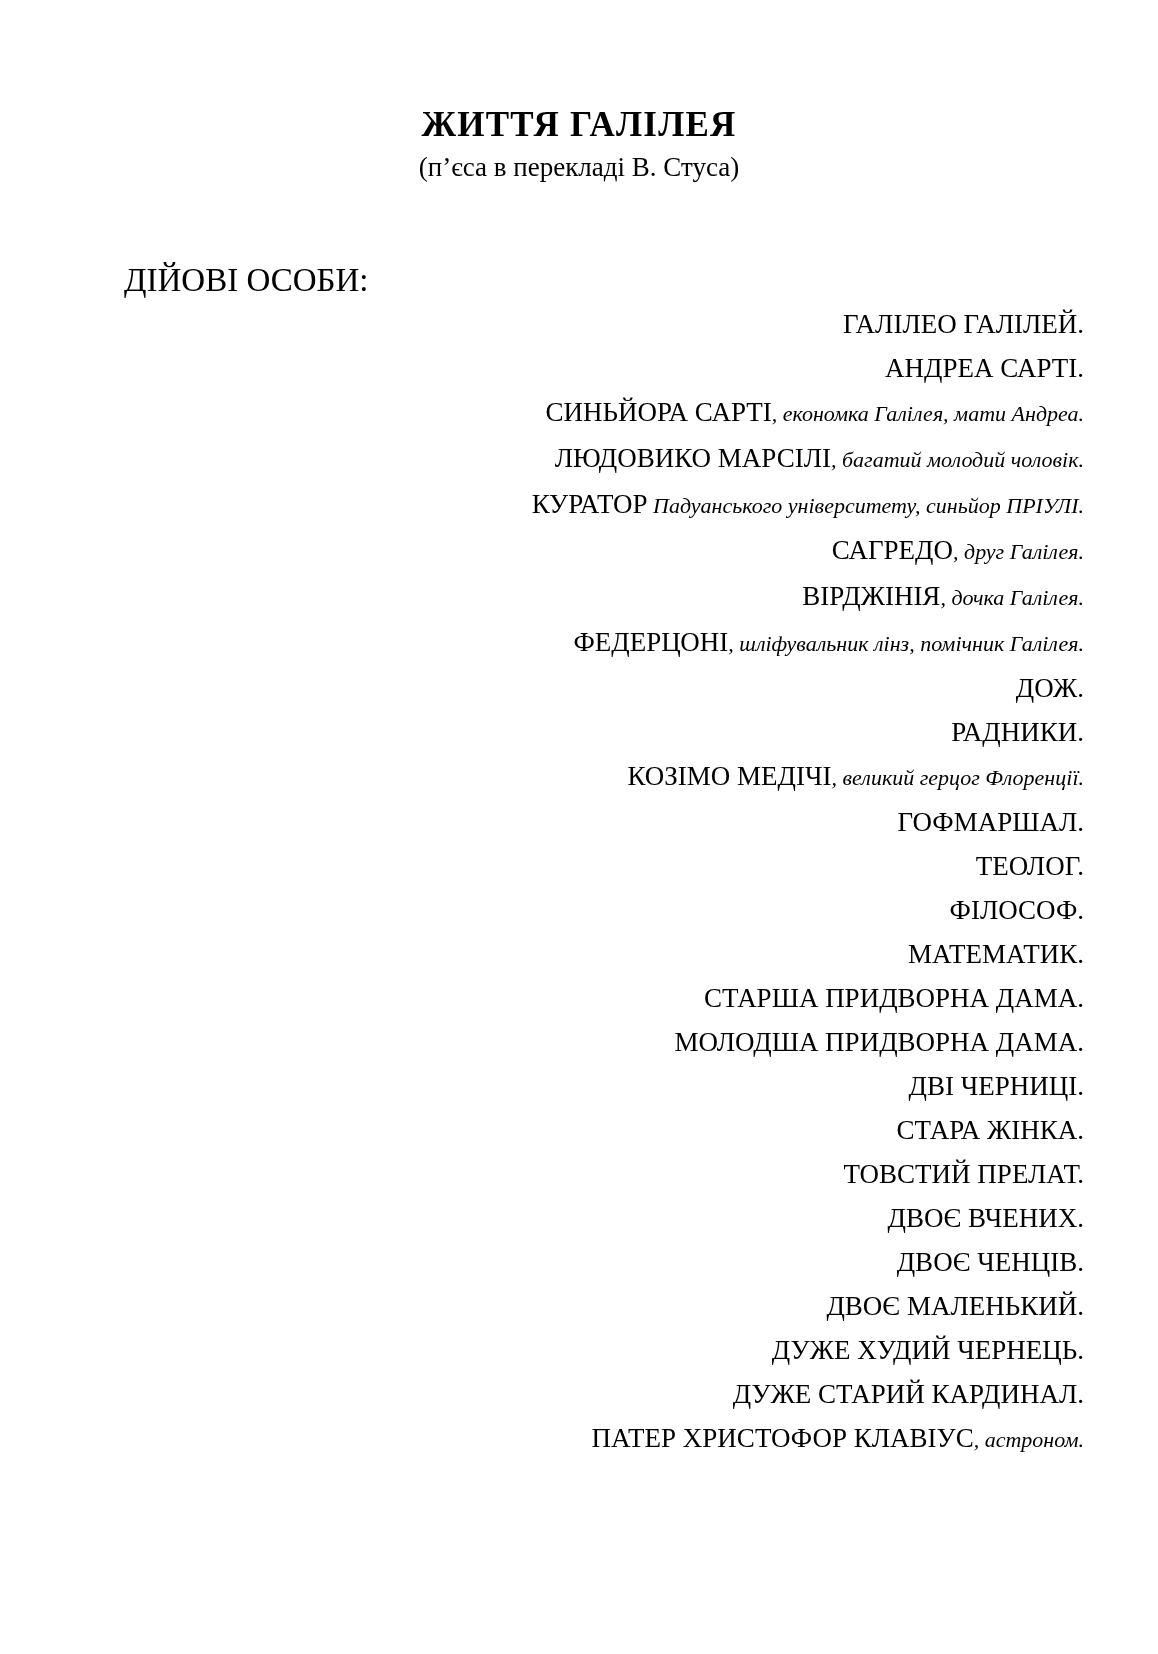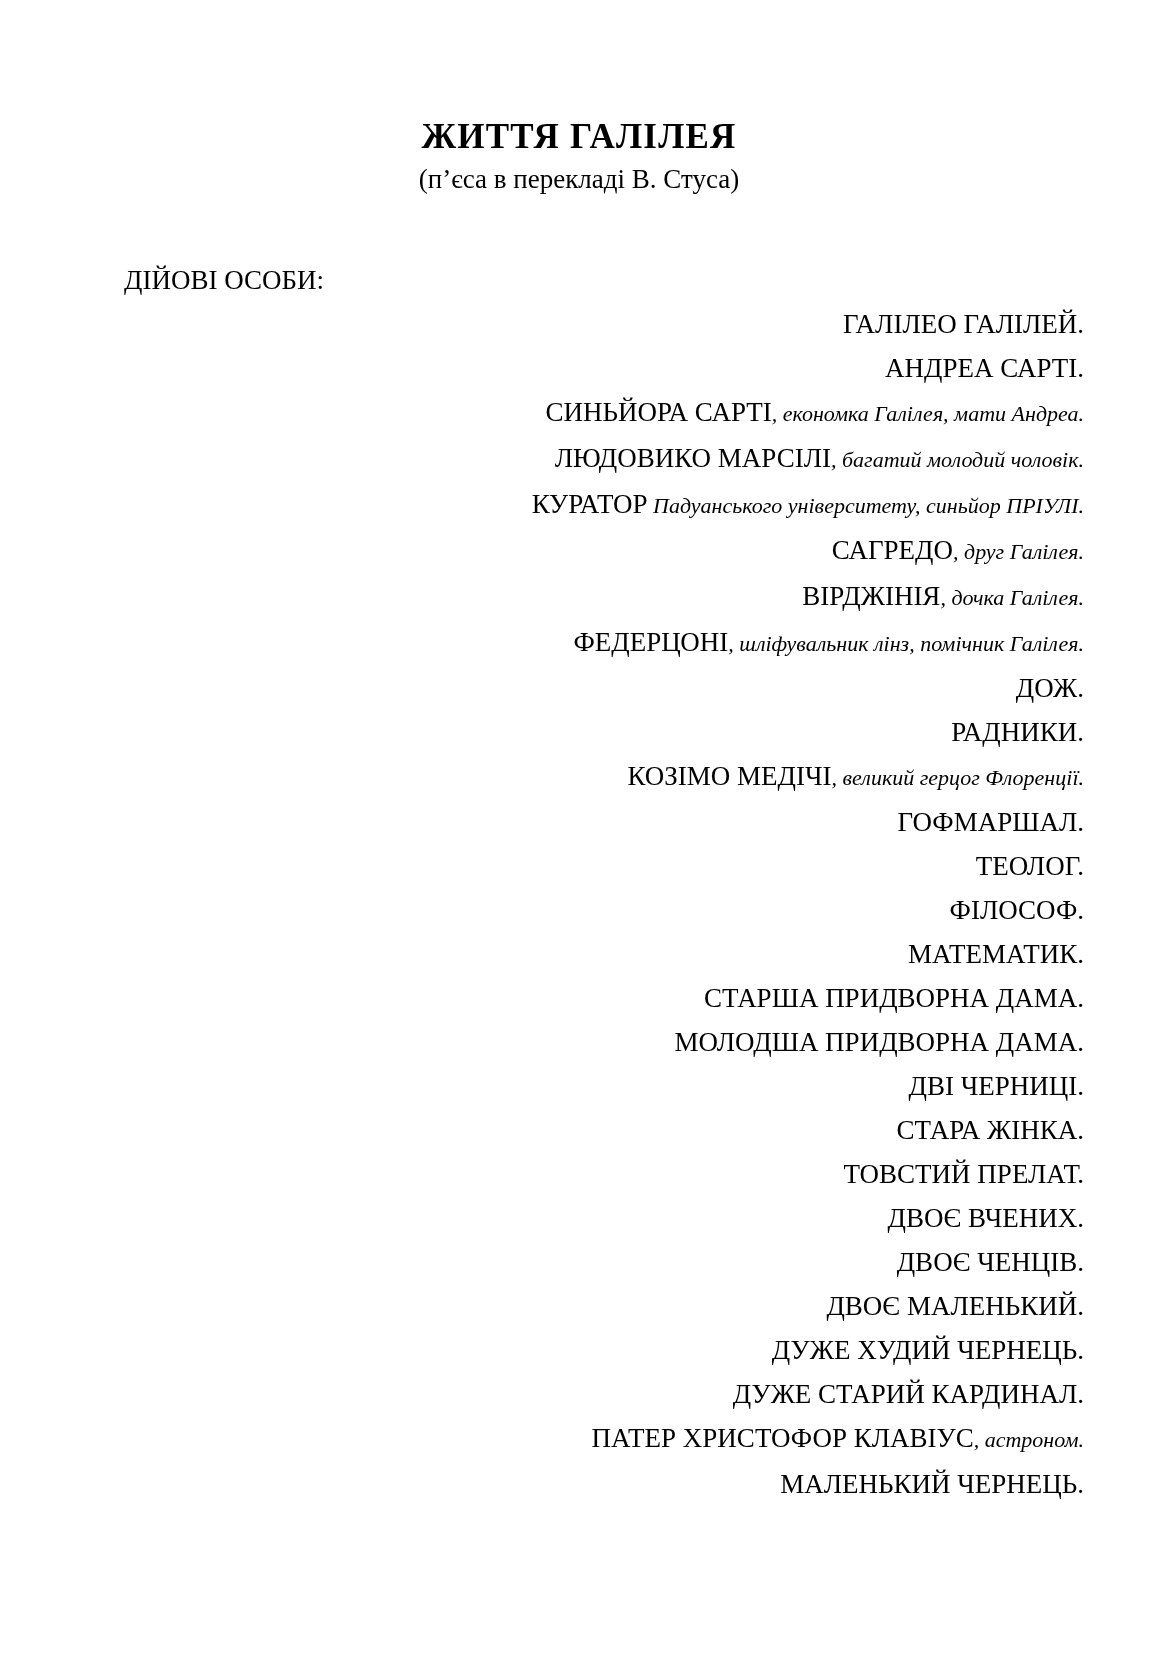--- a/index.html
+++ b/index.html
@@ -18,21 +18,20 @@
     box-sizing: border-box;
   }
 
   
   .title-block {
     position: absolute;
     top: 104px;
     left: 0;
     width: 1158px;
     text-align: center;
-    margin-top: 12px;
   }
   .doc-title {
     font-size: 35px;
     font-weight: bold;
     letter-spacing: 1.2px;
     line-height: 1.18;
     margin: 0;
   }
   .doc-subtitle {
     font-size: 27px;
@@ -42,21 +41,21 @@
   }
 
   
   .cast-block {
     position: absolute;
     top: 258px;
     left: 124px;
     width: 960px;
   }
   .cast-heading {
-    font-size: 27px;
+    font-size: 33px;
     line-height: 44px;
     margin: 0 0 0 0;
     white-space: nowrap;
   }
   .cast-list {
     list-style: none;
     margin: 0;
     padding: 0 0 0 34px;
     text-align: right;
   }
@@ -105,17 +104,16 @@
         <li class="cast-item"><span class="cast-name">МОЛОДША ПРИДВОРНА ДАМА.</span></li>
         <li class="cast-item"><span class="cast-name">ДВІ ЧЕРНИЦІ.</span></li>
         <li class="cast-item"><span class="cast-name">СТАРА ЖІНКА.</span></li>
         <li class="cast-item"><span class="cast-name">ТОВСТИЙ ПРЕЛАТ.</span></li>
         <li class="cast-item"><span class="cast-name">ДВОЄ ВЧЕНИХ.</span></li>
         <li class="cast-item"><span class="cast-name">ДВОЄ ЧЕНЦІВ.</span></li>
         <li class="cast-item"><span class="cast-name">ДВОЄ МАЛЕНЬКИЙ.</span></li>
         <li class="cast-item"><span class="cast-name">ДУЖЕ ХУДИЙ ЧЕРНЕЦЬ.</span></li>
         <li class="cast-item"><span class="cast-name">ДУЖЕ СТАРИЙ КАРДИНАЛ.</span></li>
         <li class="cast-item"><span class="cast-name">ПАТЕР ХРИСТОФОР КЛАВІУС</span><span class="cast-desc">, астроном.</span></li>
-        <li class="cast-item"><span class="cast-name">МАЛЕНЬКИЙ ЧЕРНЕЦЬ.</span></li>
       </ul>
   </div>
 
 </div>
 
 </body></html>

